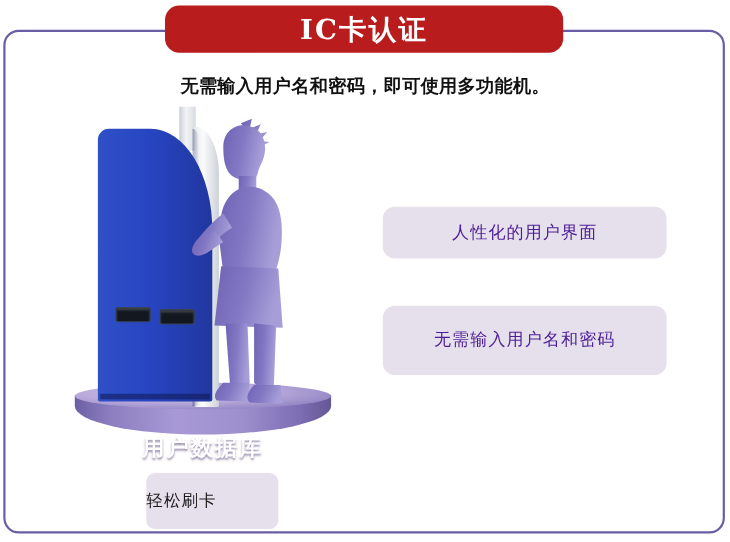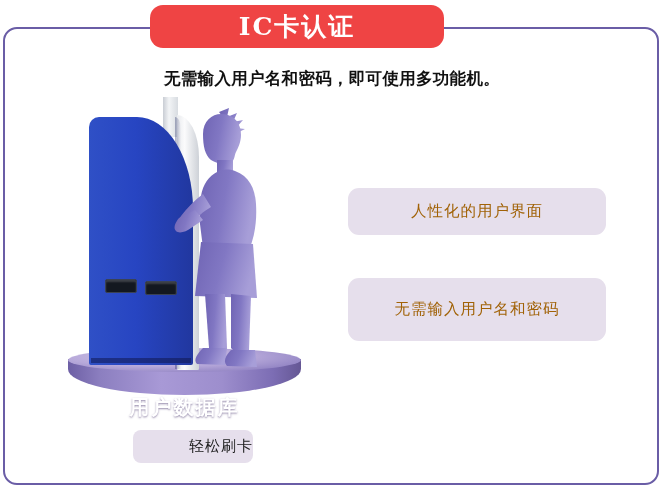--- a/index.html
+++ b/index.html
@@ -26,23 +26,23 @@
     border-radius: 14px;
     box-sizing: border-box;
     background: transparent;
   }
 
   
   #title-banner {
     position: absolute;
     left: 150px;
     top: 5px;
-    width: 294px;
+    width: 362px;
     height: 43px;
-    background: #ef4444;
+    background: #b91c1c;
     border-radius: 13px;
     display: flex;
     align-items: center;
     justify-content: center;
     z-index: 5;
   }
   #title-text {
     color: #ffffff;
     font-size: 25px;
     font-weight: bold;
@@ -177,45 +177,45 @@
   .person svg { display: block; }
 
   
   .feature-box {
     position: absolute;
     background: #e6dfec;
     border-radius: 11px;
     display: flex;
     align-items: center;
     justify-content: center;
-    color: #a16207;
+    color: #4c1d95;
     font-size: 15.5px;
     letter-spacing: 1px;
   }
   #feature-box-1 {
     left: 348px;  top: 188px;
     width: 258px; height: 47px;
   }
   #feature-box-2 {
     left: 348px;  top: 278px;
     width: 258px; height: 63px;
   }
 
   
   #bottom-pill {
     position: absolute;
     left: 133px;
     top: 430px;
     width: 120px;
-    height: 33px;
+    height: 51px;
     background: #e6dfec;
     border-radius: 8px;
     display: flex;
     align-items: center;
-    justify-content: flex-end;
+    justify-content: flex-start;
     color: #1a1a1a;
     font-size: 15px;
     letter-spacing: 1px;
   }
 </style>
 </head>
 <body>
 
 <div id="page-frame"></div>
 

